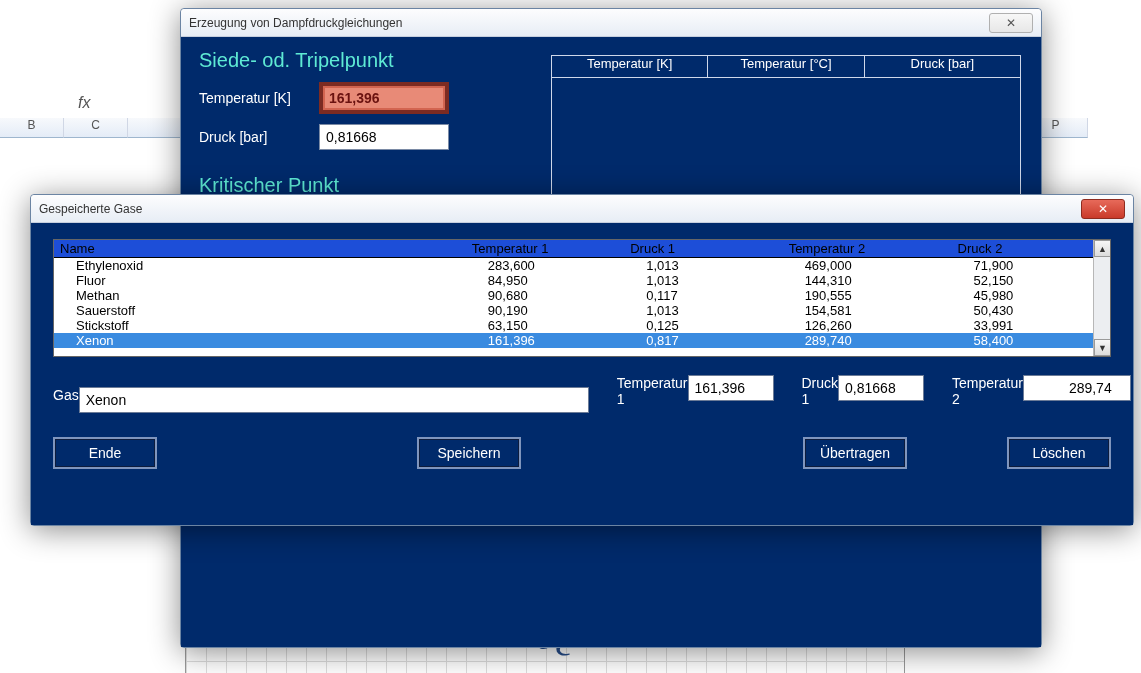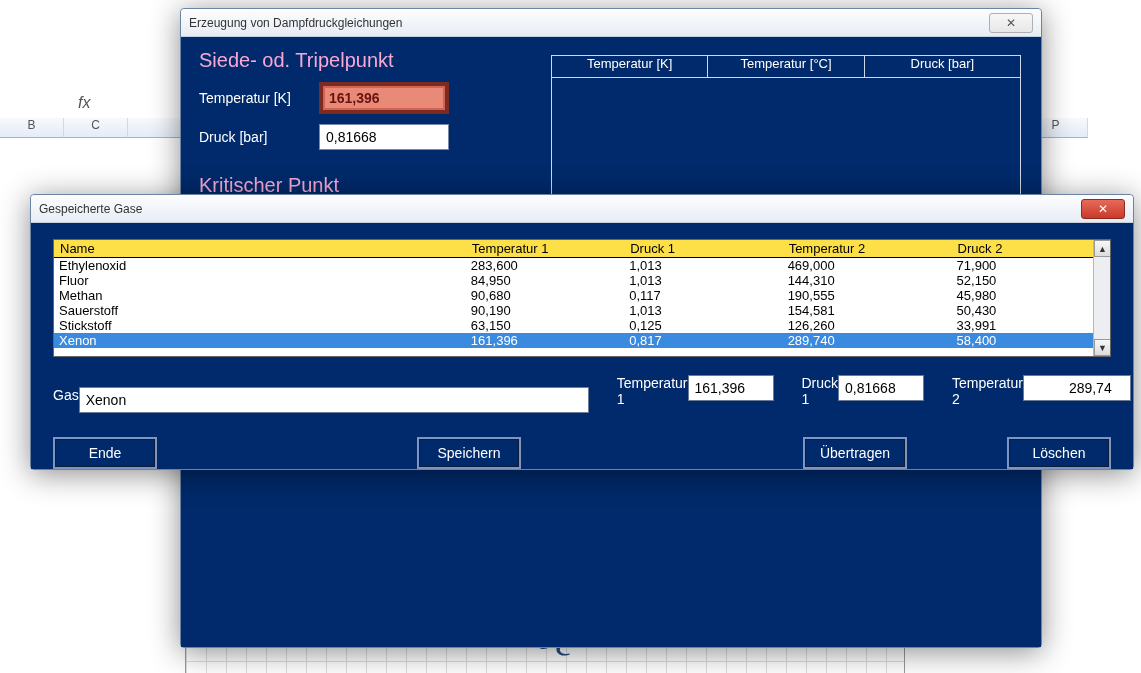--- a/index.html
+++ b/index.html
@@ -131,21 +131,21 @@
   .win1-body {
     background: #002a6b;
     height: calc(100% - 28px);
     padding: 8px 18px;
     color: #fff;
     position:relative;
   }
   .section-title {
     font-family: Verdana, sans-serif;
     font-size: 20px;
-    color: #f9a8d4;
+    color: #5eead4;
     margin: 4px 0 10px 0;
   }
   .field-row { display:flex; align-items:center; margin-bottom:10px; }
   .field-label { width: 120px; font-size:14px; }
   .field-input {
     width: 130px; height: 26px;
     background:#fff; color:#000;
     border:1px solid #7a8aa5;
     padding: 2px 6px;
     font-size: 14px;
@@ -193,21 +193,21 @@
   .blur-chip {
     position:absolute;
     left: 128px; top: 204px;
     width: 120px; height: 26px;
     background: rgba(220,220,220,.4);
     filter: blur(2px);
     border-radius:2px;
   }
 
   
-  .win2 { left: 30px; top: 194px; width: 1104px; height: 276px; }
+  .win2 { left: 30px; top: 194px; width: 1104px; height: 332px; }
   .win2-body {
     background:#002a6b;
     height: calc(100% - 28px);
     padding: 16px 22px;
     color:#fff;
     position:relative;
   }
   .grid {
     background:#fff;
     color:#000;
@@ -215,23 +215,23 @@
     height: 118px;
     position:relative;
     overflow:hidden;
   }
   .grid table { width:100%; border-collapse:collapse; font-size:13px; }
   .grid th {
     text-align:left;
     font-weight:normal;
     padding: 1px 6px;
     border-bottom:1px solid #000;
-    background:#fde047;
-  }
-  .grid td { padding: 0 5px; line-height:15px; }
+    background:#1d4ed8;
+  }
+  .grid td { padding: 0 22px; line-height:15px; }
   .grid tr.selected td { background:#3a8be0; color:#fff; }
   .grid .scroll {
     position:absolute; right:0; top:0; bottom:0; width:17px;
     background:#eceef1; border-left:1px solid #b7b7b7;
   }
   .grid .scroll .arrow {
     position:absolute; left:0; width:17px; height:17px;
     background:linear-gradient(#f7f7f7,#dcdcdc);
     border:1px solid #9a9a9a;
     display:flex;align-items:center;justify-content:center;

